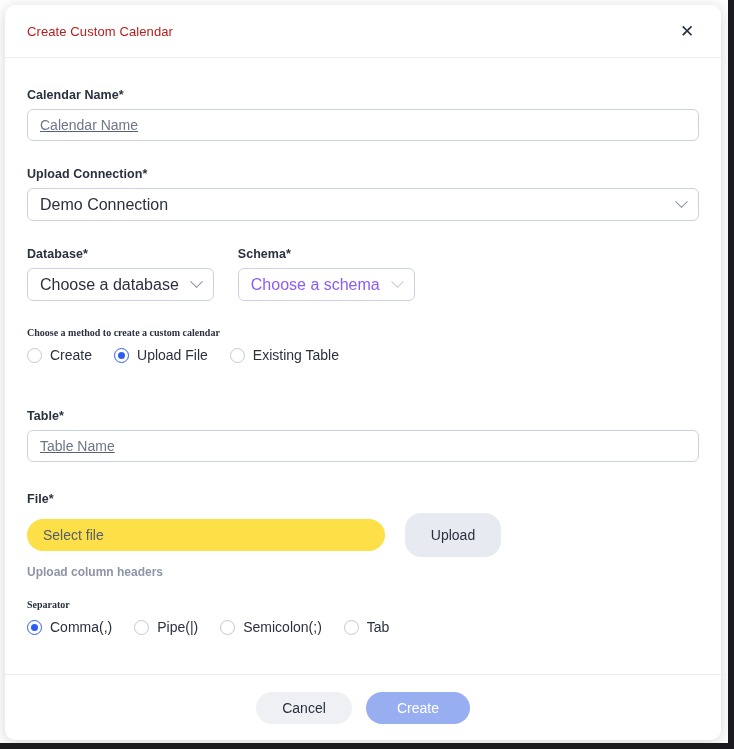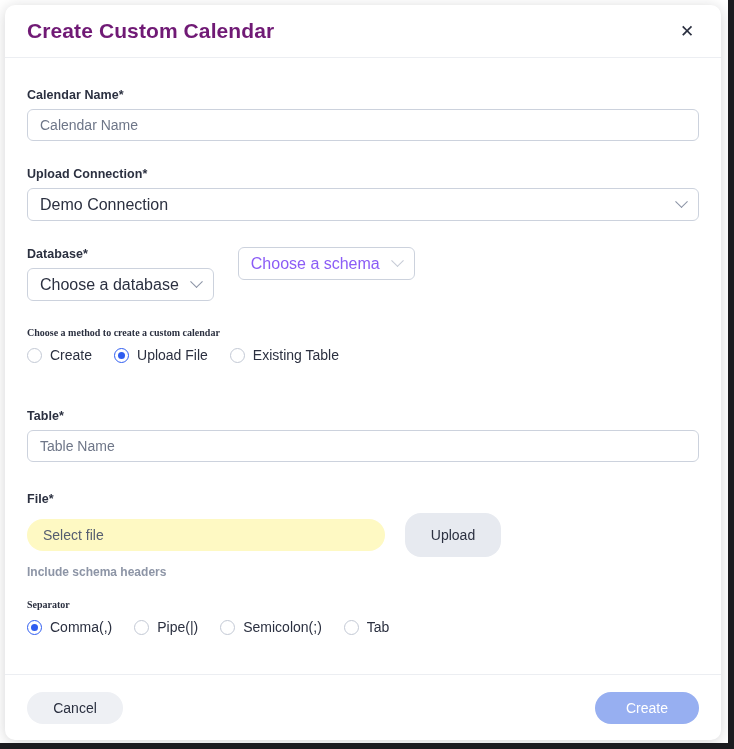--- a/index.html
+++ b/index.html
@@ -50,23 +50,23 @@
   .modal-header {
     height: 53px;
     flex: 0 0 53px;
     display: flex;
     align-items: center;
     justify-content: space-between;
     padding: 0 21px 0 22px;
     border-bottom: 1px solid #eceef2;
   }
   .modal-title {
-    font-size: 21px;
-    font-weight: 700;
-    color: #701a75;
+    font-size: 13px;
+    font-weight: 400;
+    color: #b91c1c;
     letter-spacing: .1px;
   }
   .close-btn {
     width: 26px; height: 26px;
     display: flex; align-items: center; justify-content: center;
     color: #2b3040;
     font-size: 17px;
     line-height: 1;
     cursor: pointer;
     background: none; border: none; padding: 0;
@@ -99,20 +99,21 @@
     border: 1px solid #ccd2dd;
     border-radius: 6px;
     padding: 0 12px;
     font-size: 14px;
     color: #586074;
     font-family: "Liberation Sans", sans-serif;
     background: #fff;
     outline: none;
     display: flex;
     align-items: center;
+    text-decoration: underline;
   }
   .text-input::placeholder { color: #6e7688; }
 
   .select-box {
     width: 100%;
     height: 33px;
     border: 1px solid #ccd2dd;
     border-radius: 6px;
     padding: 0 12px;
     display: flex;
@@ -185,21 +186,21 @@
   }
   .radio-label {
     font-size: 14px;
     color: #2b3040;
   }
 
   .file-row { display: flex; align-items: center; gap: 20px; }
   .file-fake {
     flex: 0 0 358px;
     height: 32px;
-    background: #fef9c3;
+    background: #fde047;
     border-radius: 16px;
     display: flex;
     align-items: center;
     padding: 0 16px;
     font-size: 14px;
     color: #555d70;
     cursor: pointer;
   }
   .upload-btn {
     width: 96px;
@@ -218,21 +219,21 @@
     color: #8d95a6;
     font-weight: 600;
   }
 
   .modal-footer {
     flex: 0 0 66px;
     height: 66px;
     border-top: 1px solid #eceef2;
     display: flex;
     align-items: center;
-    justify-content: space-between;
+    justify-content: center;
     gap: 14px;
     padding: 0 22px;
   }
   .btn {
     height: 32px;
     border-radius: 16px;
     border: none;
     font-size: 14px;
     cursor: pointer;
     font-family: "Liberation Sans", sans-serif;
@@ -281,20 +282,21 @@
 
       <div class="two-col">
         <div class="field">
           <label class="field-label">Database*</label>
           <div class="select-box small">
             <span>Choose a database</span>
             <span class="chev"></span>
           </div>
         </div>
         <div class="field">
+          <label class="field-label">Schema*</label>
           <div class="select-box small disabled">
             <span>Choose a schema</span>
             <span class="chev"></span>
           </div>
         </div>
       </div>
 
       <div class="gap-26"></div>
 
       <div class="field">
@@ -325,21 +327,21 @@
       <div class="gap-30"></div>
 
       <div class="field">
         <label class="field-label">File*</label>
         <div class="file-row">
           <div class="file-fake">
             <span>Select file</span>
           </div>
           <button class="upload-btn">Upload</button>
         </div>
-        <div class="sub-note">Include schema headers</div>
+        <div class="sub-note">Upload column headers</div>
       </div>
 
       <div class="gap-20"></div>
 
       <div class="field">
         <span class="helper-text">Separator</span>
         <div class="radio-row">
           <div class="radio-item">
             <span class="radio-mark checked"></span>
             <span class="radio-label">Comma(,)</span>

